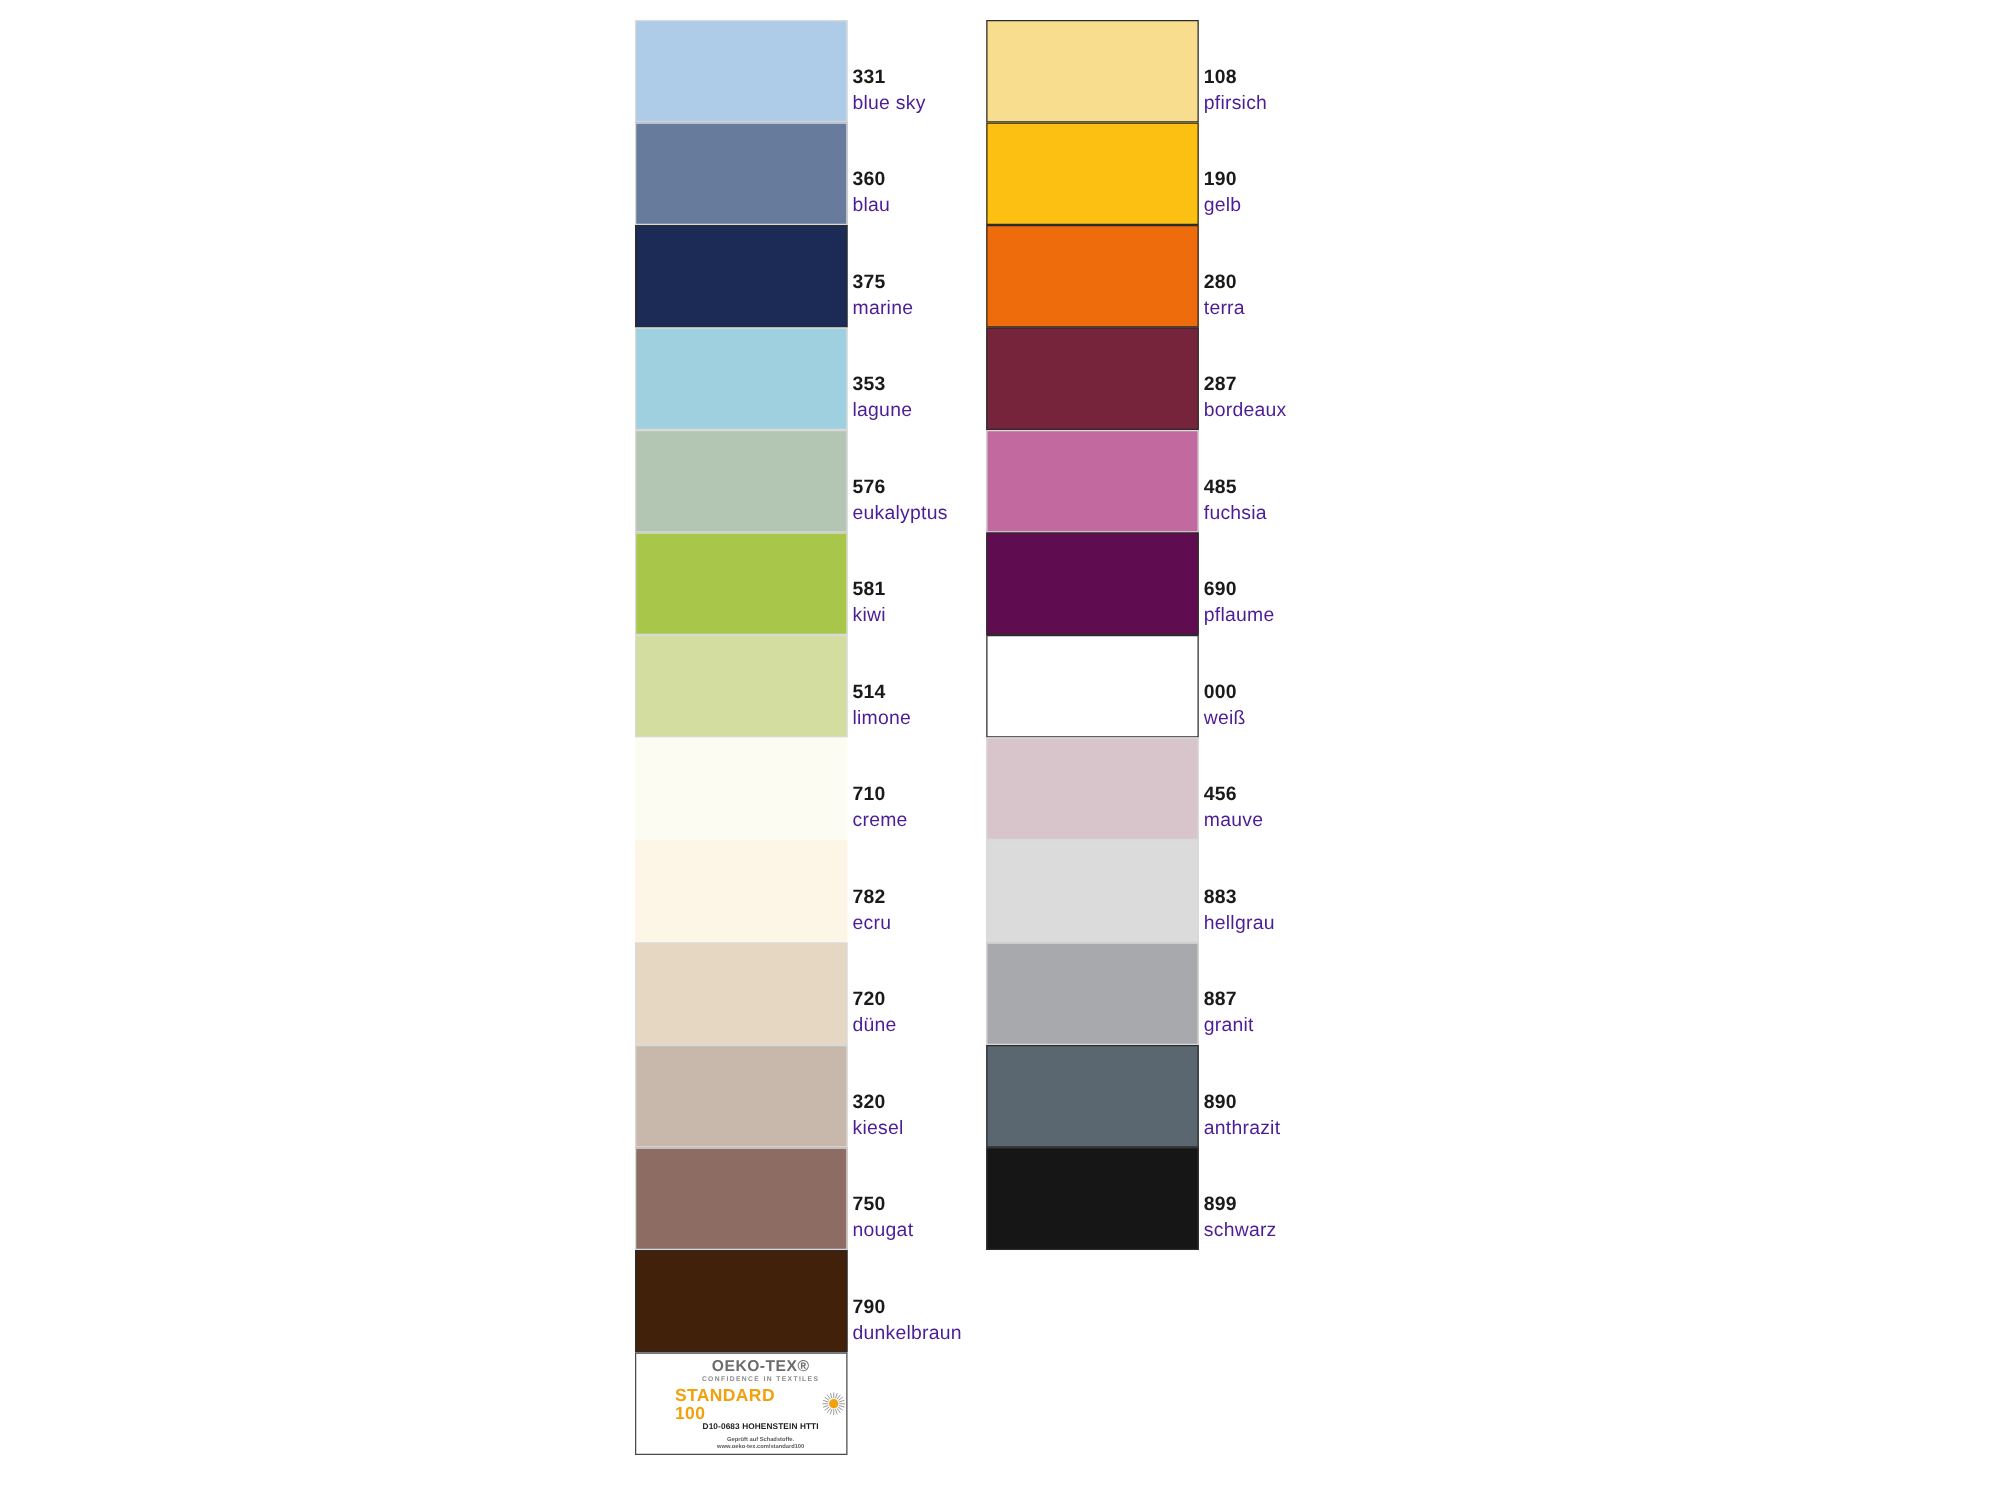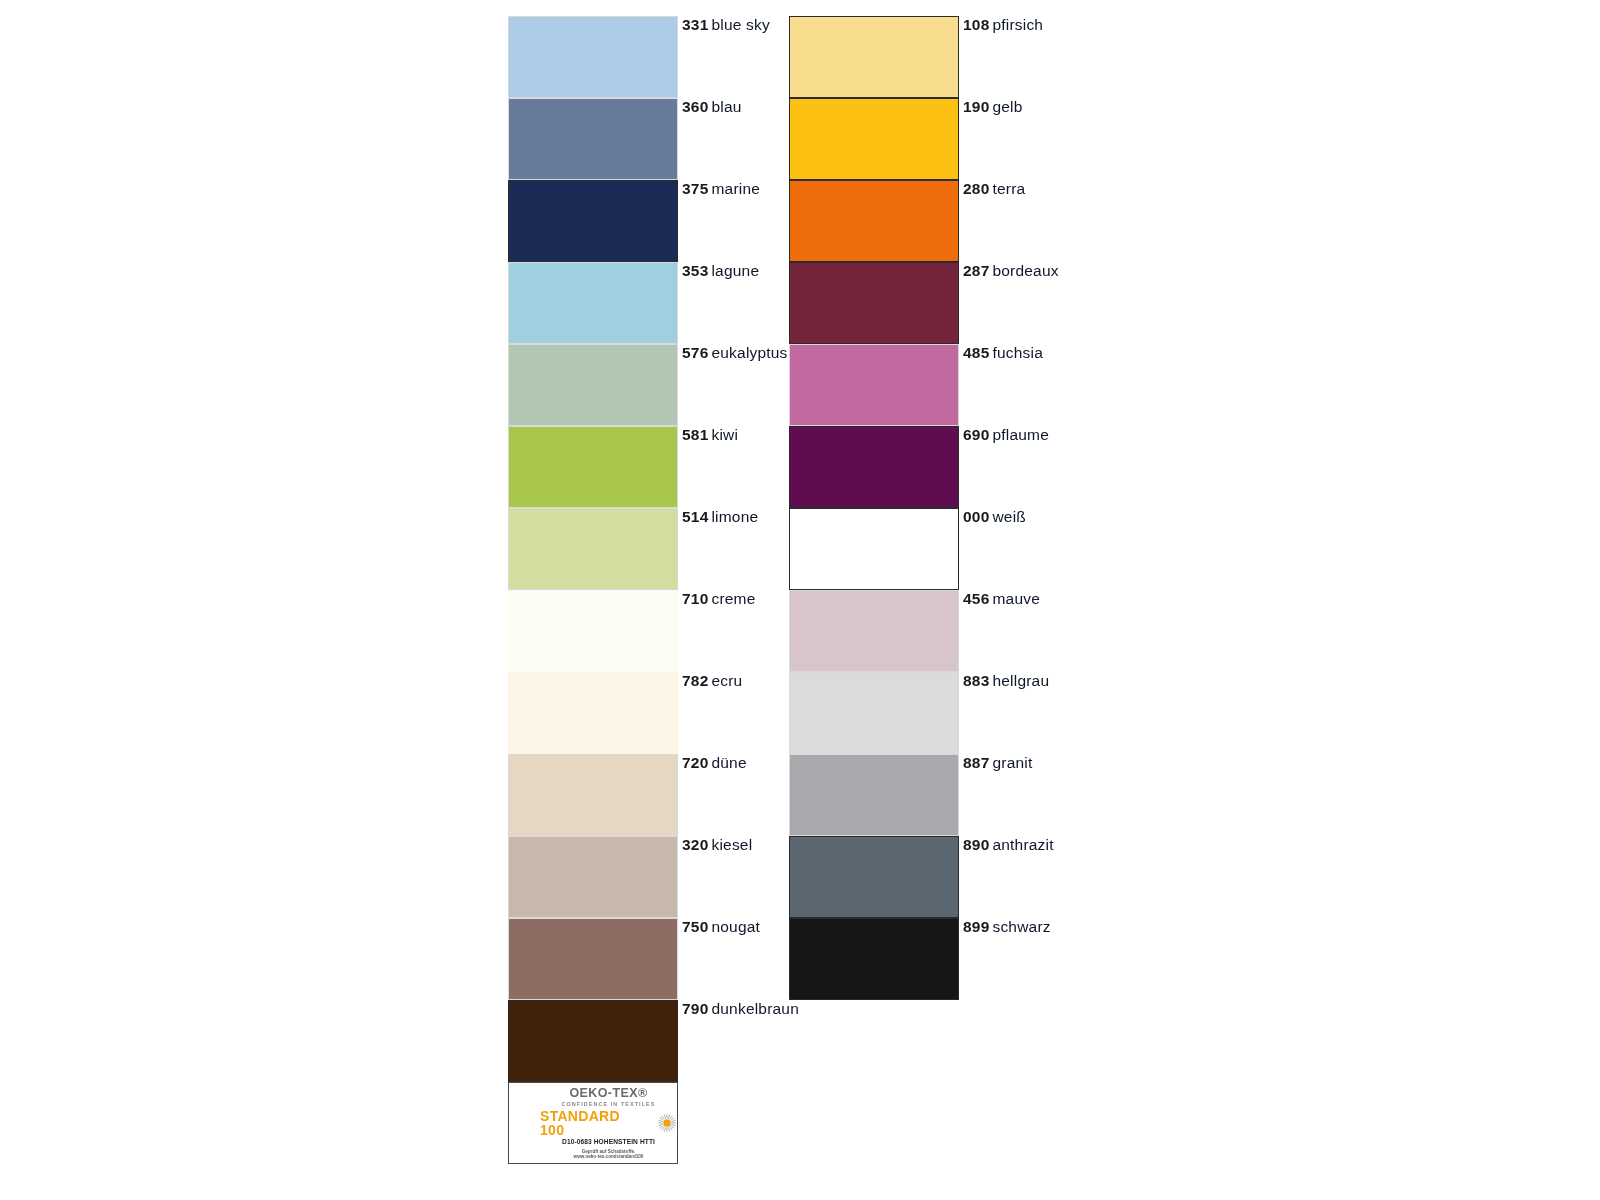--- a/index.html
+++ b/index.html
@@ -50,40 +50,40 @@
   .chip.bordered {
     border: 1px solid #2b2b2b;
   }
   .chip.faintborder {
     border: 1px solid #d9d9d9;
   }
 
   .labels {
     position: absolute;
     left: 174px;
-    top: 0;
+    top: 16px;
     height: 81.5px;
     display: flex;
-    flex-direction: row;
+    flex-direction: column;
     justify-content: center;
     gap: 3px;
   }
 
   .code {
     font-size: 15.5px;
     font-weight: bold;
     color: #1a1a1a;
     letter-spacing: 0.2px;
     line-height: 1.15;
   }
 
   .cname {
     font-size: 15.5px;
     font-weight: normal;
-    color: #0f172a;
+    color: #4c1d95;
     letter-spacing: 0.2px;
     line-height: 1.15;
   }
 
   
   .oeko-row {
     position: relative;
     height: 81.5px;
   }
   .oeko-box {

